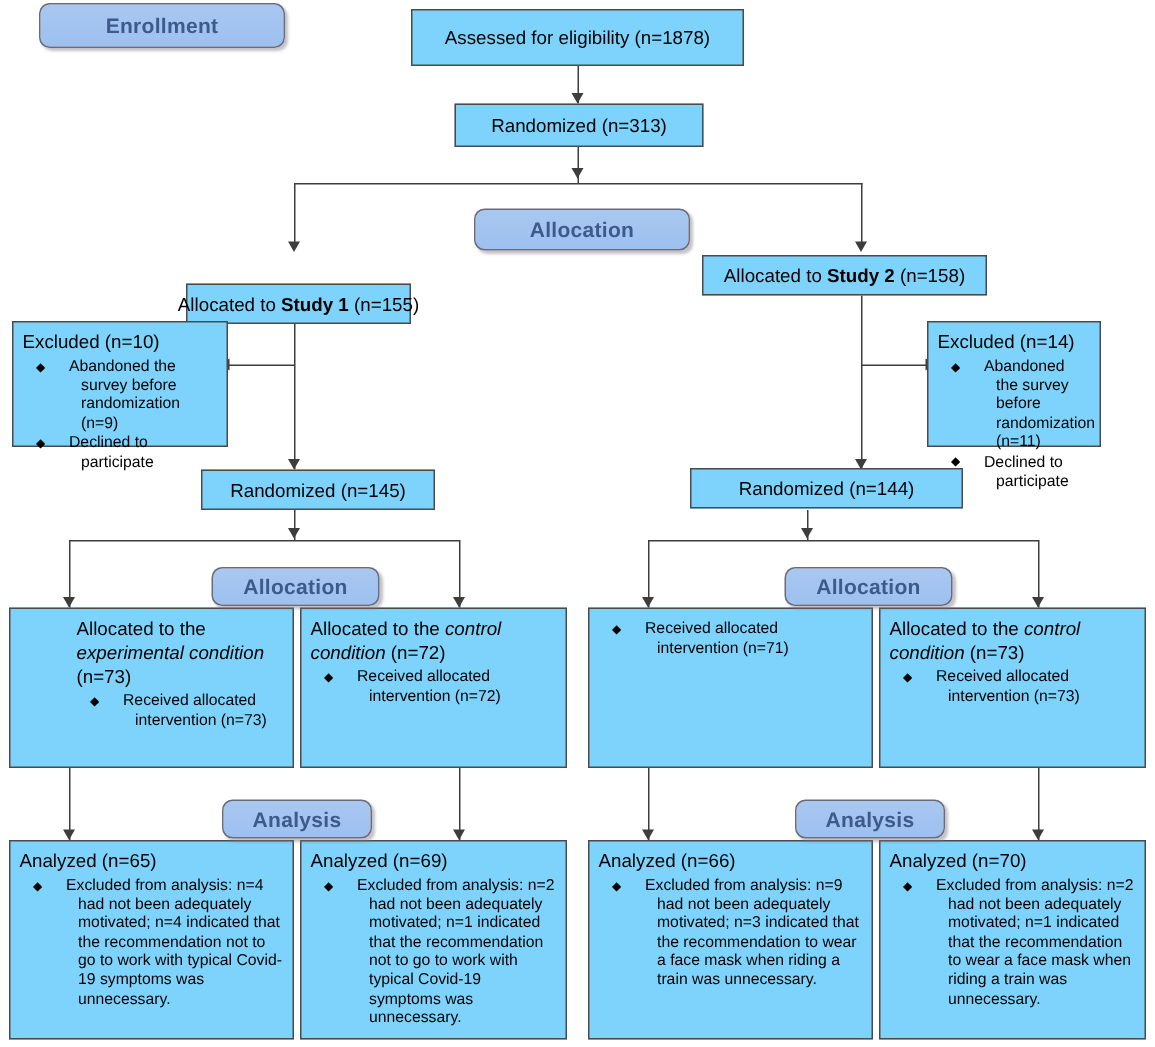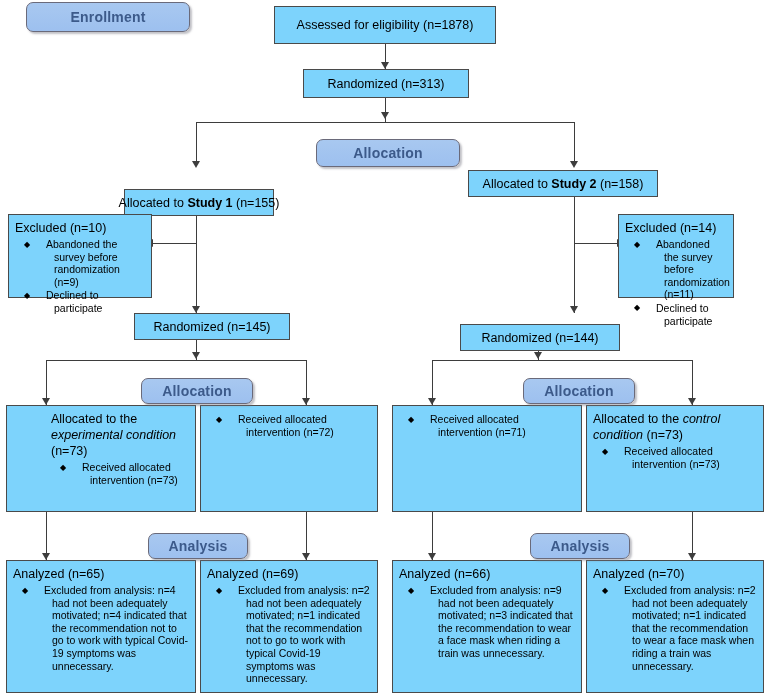--- a/index.html
+++ b/index.html
@@ -185,21 +185,21 @@
           <span class="bullet">◆</span>
           <span class="txt">Declined to participate</span>
         </li>
     </ul>
   </div>
 
   <div class="box center" style="left:134px;top:313px;width:156px;height:27px;">
     <span class="hdr">Randomized  (n=145)</span>
   </div>
 
-  <div class="box center" style="left:460px;top:324px;width:160px;height:27px;text-align:center;">
+  <div class="box center" style="left:460px;top:312px;width:182px;height:27px;text-align:center;">
     <span class="hdr">Randomized  (n=144)</span>
   </div>
 
   <div class="ln vln" style="left:196px;top:340px;height:20px;"></div>
   <div class="arrow-d" style="left:191.5px;top:352px;"></div>
   <div class="ln hln" style="left:46px;top:360px;width:260px;"></div>
   <div class="ln vln" style="left:46px;top:360px;height:46px;"></div>
   <div class="arrow-d" style="left:41.5px;top:398px;"></div>
   <div class="ln vln" style="left:306px;top:360px;height:46px;"></div>
   <div class="arrow-d" style="left:301.5px;top:398px;"></div>
@@ -219,20 +219,21 @@
     <div class="hdr wrap"><span>Allocated to the </span><span class="ital">experimental condition</span><span> (n=73)</span></div>
     <ul class="bl">
       <li>
           <span class="bullet">◆</span>
           <span class="txt">Received allocated intervention (n=73)</span>
         </li>
     </ul>
   </div>
 
   <div class="box" style="left:200px;top:405px;width:178px;height:107px;">
+    <div class="hdr wrap"><span>Allocated to the </span><span class="ital">control condition</span><span> (n=72)</span></div>
     <ul class="bl">
       <li>
           <span class="bullet">◆</span>
           <span class="txt">Received allocated intervention (n=72)</span>
         </li>
     </ul>
   </div>
 
   <div class="box" style="left:392px;top:405px;width:190px;height:107px;">
     <ul class="bl">

